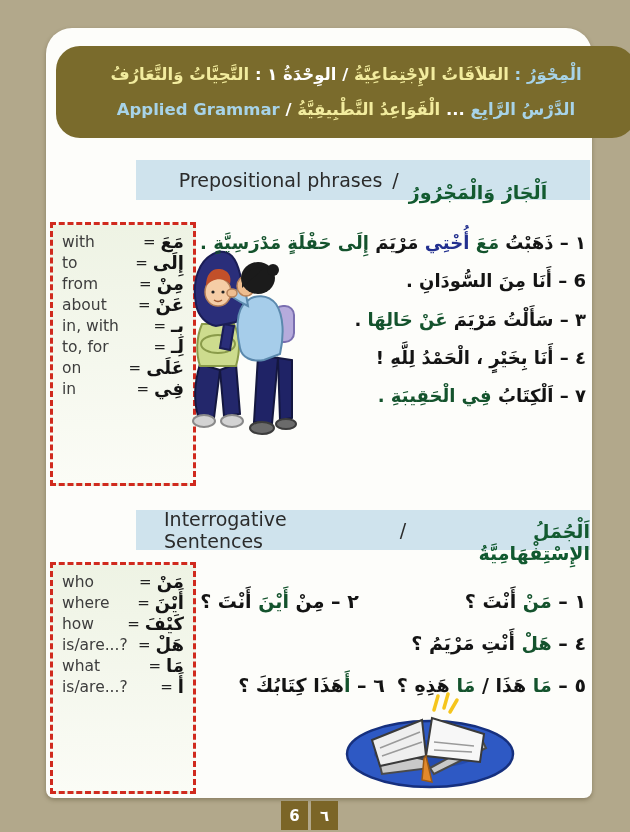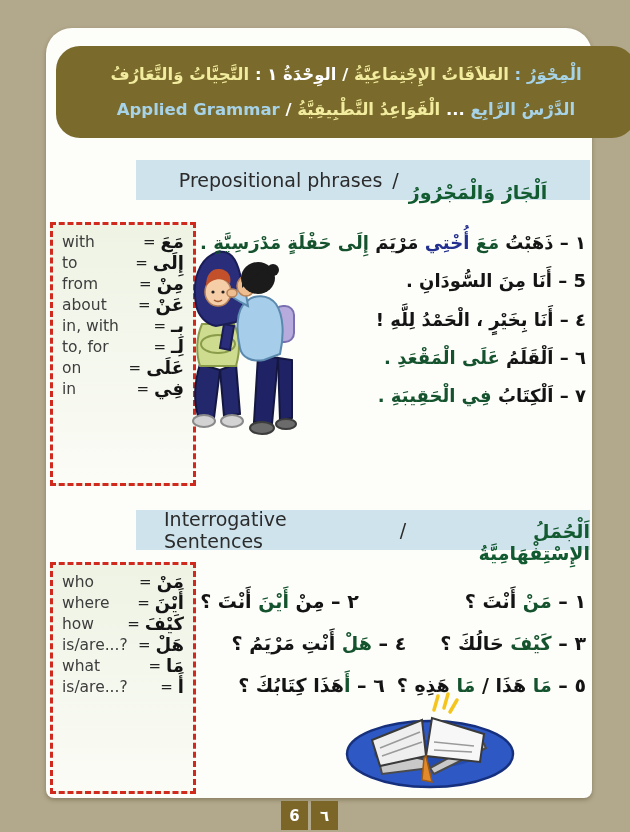--- a/index.html
+++ b/index.html
@@ -159,23 +159,23 @@
       <path d="M68,62 C60,58 52,54 48,49 C52,44 60,46 66,50 Z" fill="#a6cdea" stroke="#5b89ad" stroke-width="2"></path>
       <ellipse cx="52" cy="49" rx="5" ry="4" fill="#eebd90" stroke="#b9835a" stroke-width="1.5"></ellipse>
       <ellipse cx="66" cy="42" rx="9" ry="10" fill="#eebd90" stroke="#b9835a" stroke-width="1.5"></ellipse>
       <ellipse cx="78" cy="34" rx="17" ry="16" fill="#1b1b1b"></ellipse>
       <circle cx="93" cy="26" r="6" fill="#1b1b1b"></circle>
       <path d="M62,38 C64,28 74,22 84,24 C78,30 70,36 62,44 Z" fill="#1b1b1b"></path>
     </svg>
 
     <div class="sents">
       <div class="sent"><span class="ck">١ – ذَهَبْتُ </span><span class="cr">مَعَ </span><span class="cb">أُخْتِي </span><span class="ck">مَرْيَمَ </span><span class="cr">إِلَى حَفْلَةٍ مَدْرَسِيَّةٍ .</span></div>
-      <div class="sent"><span class="ck">5 – أَنَا مِنَ السُّودَانِ .</span></div>
+      <div class="sent"><span class="ck">6 – أَنَا مِنَ السُّودَانِ .</span></div>
+      <div class="sent"><span class="ck">٣ – سَأَلْتُ مَرْيَمَ </span><span class="cr">عَنْ حَالِهَا</span><span class="ck"> .</span></div>
       <div class="sent"><span class="ck">٤ – أَنَا بِخَيْرٍ ، الْحَمْدُ لِلَّهِ !</span></div>
-      <div class="sent"><span class="ck">٦ – اَلْقَلَمُ </span><span class="cr">عَلَى الْمَقْعَدِ .</span></div>
       <div class="sent"><span class="ck">٧ – اَلْكِتَابُ </span><span class="cr">فِي الْحَقِيبَةِ .</span></div>
     </div>
 
     <div class="secbar bar2">
       <span class="en">Interrogative Sentences</span>
       <span class="sl">/</span>
       <span class="ar">اَلْجُمَلُ الإِسْتِفْهَامِيَّةُ</span>
     </div>
 
     <div class="vbox vbox2">
@@ -222,21 +222,20 @@
           </span>
       </div>
     </div>
 
     <div class="qrows">
       <div class="qrow qr1">
         <div class="q"><span class="ck">١ – </span><span class="cr">مَنْ</span><span class="ck"> أَنْتَ ؟</span></div>
         <div class="q"><span class="ck">٢ – مِنْ </span><span class="cr">أَيْنَ</span><span class="ck"> أَنْتَ ؟</span></div>
       </div>
       <div class="qrow qr2">
-        <div class="q"><span class="ck">٣ – </span><span class="cr">كَيْفَ</span><span class="ck"> حَالُكَ ؟</span></div>
         <div class="q"><span class="ck">٤ – </span><span class="cr">هَلْ</span><span class="ck"> أَنْتِ مَرْيَمُ ؟</span></div>
       </div>
       <div class="qrow qr3">
         <div class="q"><span class="ck">٥ – </span><span class="cr">مَا</span><span class="ck"> هَذَا / </span><span class="cr">مَا</span><span class="ck"> هَذِهِ ؟</span></div>
         <div class="q"><span class="ck">٦ – </span><span class="cr">أَ</span><span class="ck">هَذَا كِتَابُكَ ؟</span></div>
       </div>
     </div>
 
     <svg class="book" viewBox="0 0 176 102">
       <ellipse cx="88" cy="64" rx="83" ry="33" fill="#2e59c4" stroke="#16307e" stroke-width="2.5"></ellipse>

